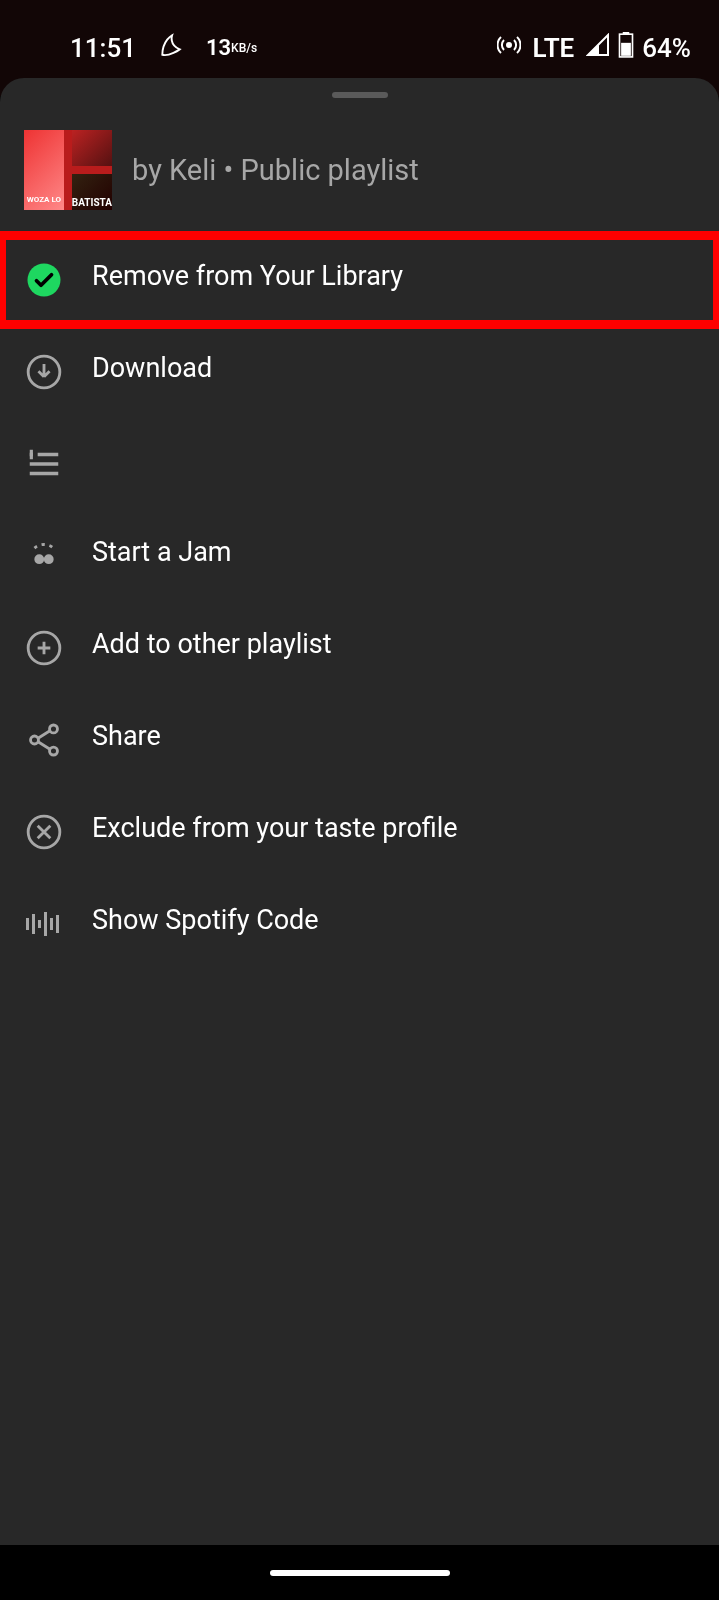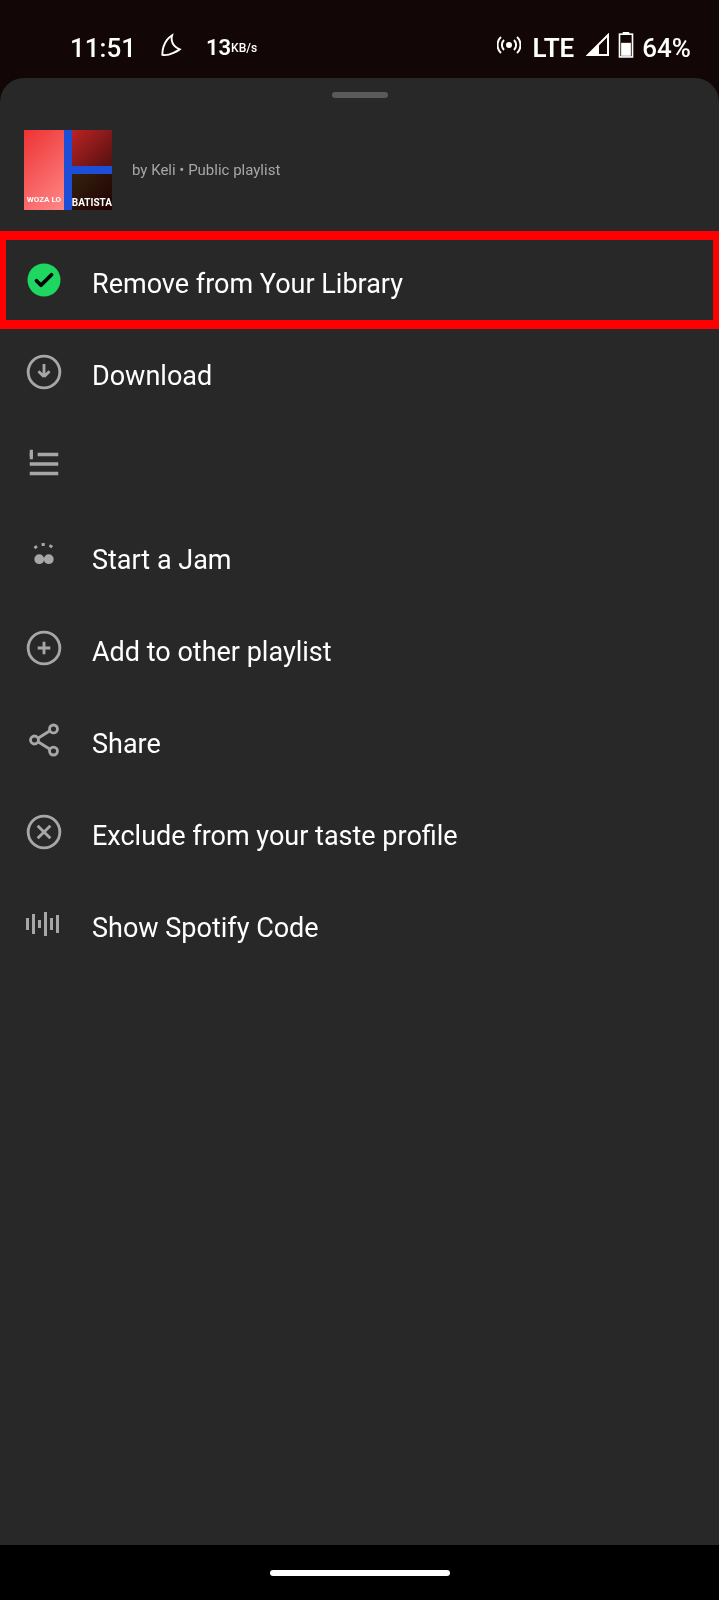--- a/index.html
+++ b/index.html
@@ -42,36 +42,36 @@
   
   .playlist-header {
     display: flex;
     align-items: center;
     gap: 20px;
     padding: 8px 24px 18px 24px;
   }
   .cover {
     width: 88px;
     height: 80px;
-    background: #1d4ed8;
+    background: #b91c1c;
     display: grid;
     grid-template-columns: 1fr 1fr;
     grid-template-rows: 1fr 1fr;
     gap: 8px;
     flex-shrink: 0;
   }
   .cover .t1 { background: linear-gradient(135deg, #b22, #511); }
   .cover .t2 { background: linear-gradient(135deg, #e33, #f88); grid-row: 1 / span 2; display:flex; align-items:flex-end; justify-content:center; color:#fff; font-size:8px; font-weight:700; padding-bottom:6px;}
   .cover .t3 { background: linear-gradient(135deg, #321, #200); display:flex; align-items:flex-end; justify-content:center; color:#fff; font-size:10px; font-weight:700; padding-bottom:2px;text-align:center;}
-  .meta { color: #a7a7a7; font-size: 15px; font-weight: 400; }
+  .meta { color: #a7a7a7; font-size: 29px; font-weight: 400; }
   
   .menu { margin-top: 6px; }
   .menu-item {
     display: flex;
-    align-items: flex-end;
+    align-items: flex-start;
     gap: 28px;
     padding: 26px 24px;
     color: #fff;
     font-size: 27px;
     font-weight: 400;
   }
   .menu-item.highlighted {
     outline: 9px solid #ff0000;
     outline-offset: -6px;
   }

